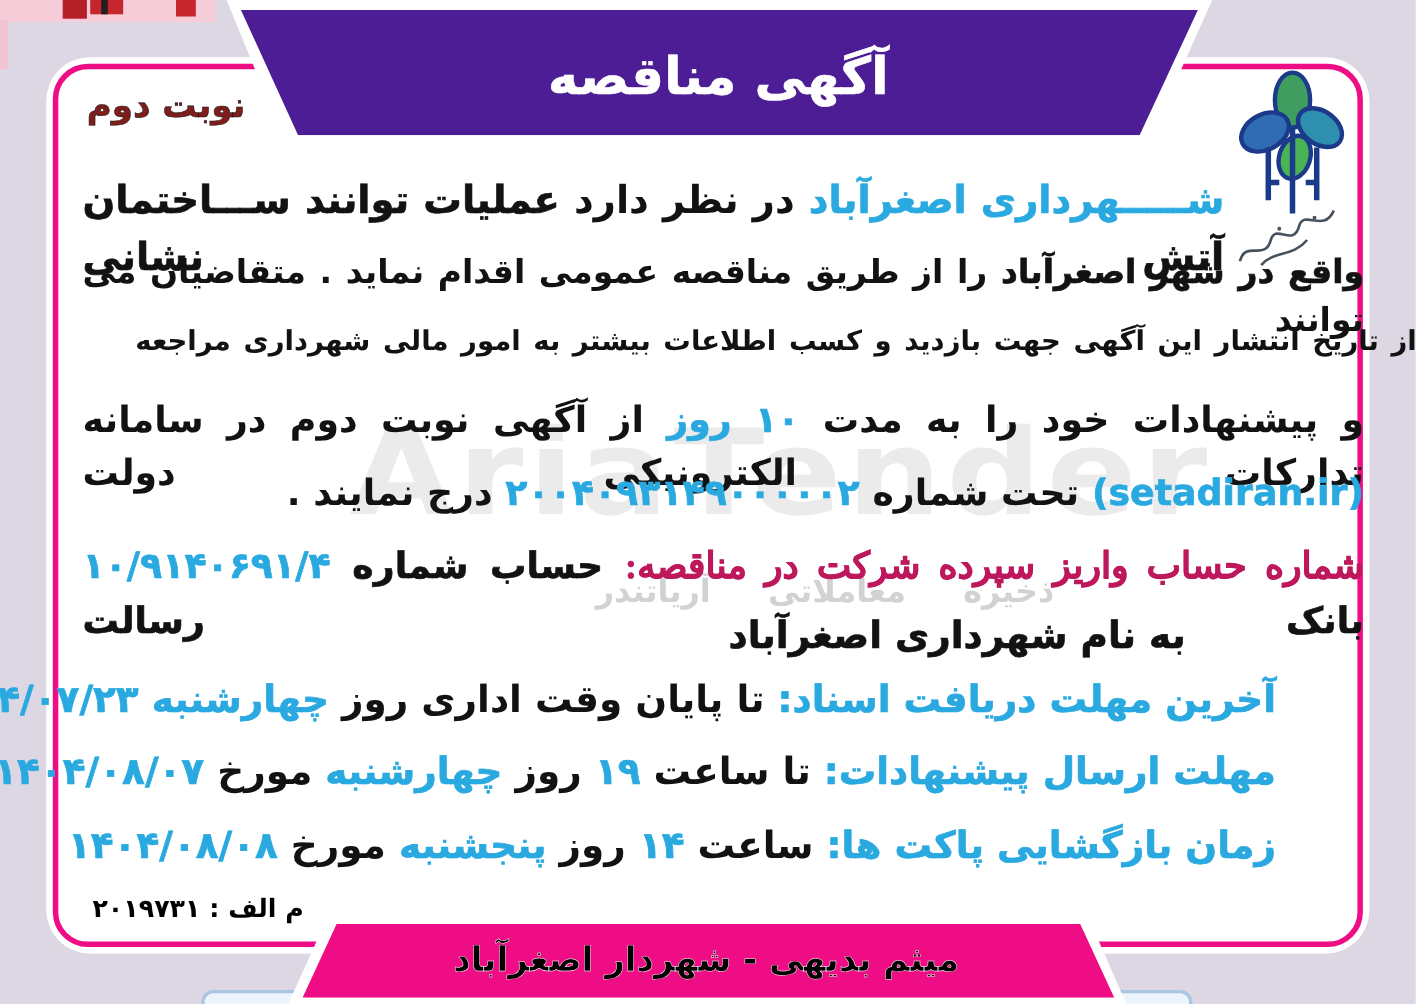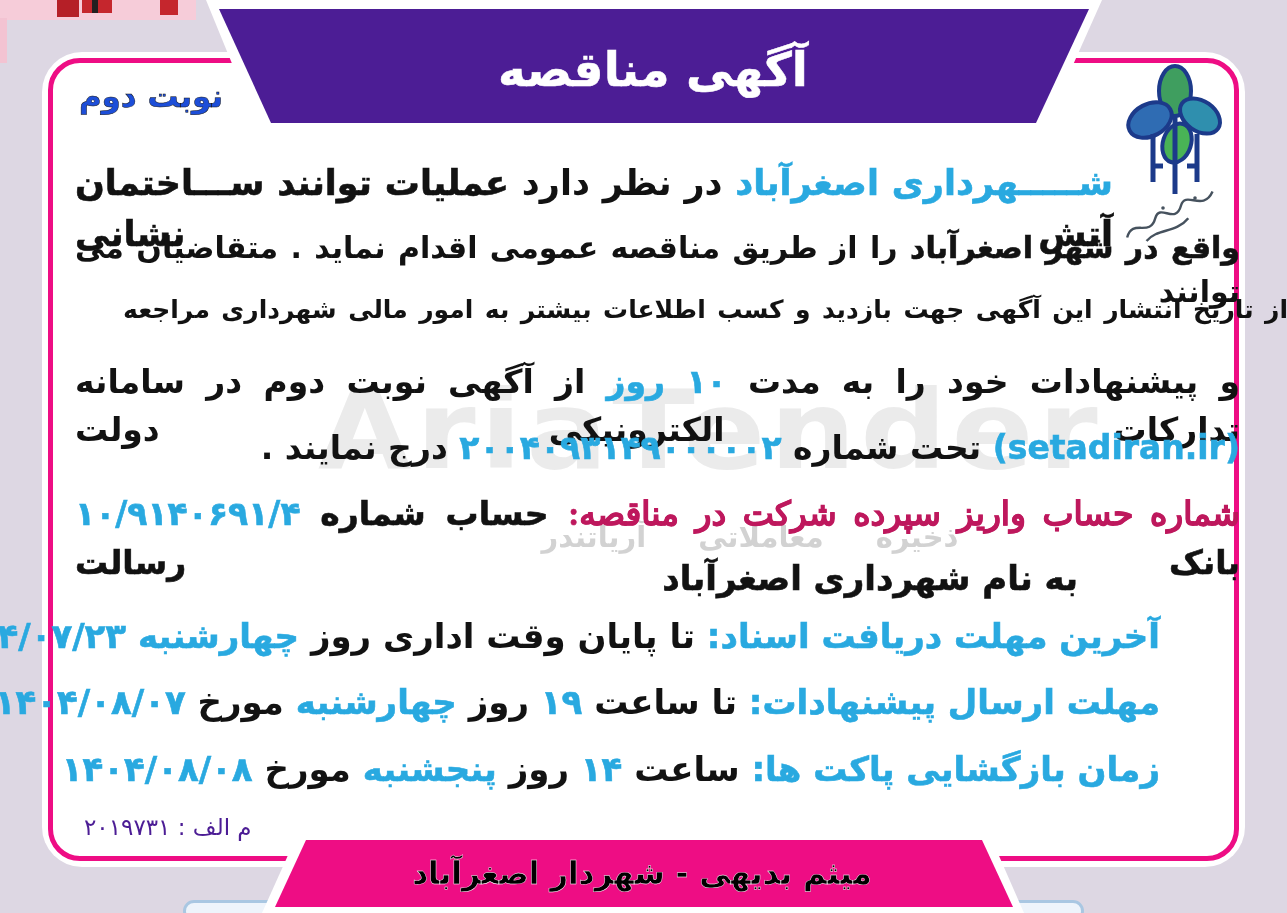--- a/index.html
+++ b/index.html
@@ -54,26 +54,26 @@
   .ln{
     position:absolute;direction:rtl;color:#121212;font-weight:bold;
     font-size:33px;line-height:1.45;white-space:nowrap;z-index:3;
   }
   .just{white-space:normal;text-align:justify;text-align-last:justify;}
   .blue{color:#29a9e0;}
   .pink{color:#be185d;font-family:Liberation Serif, serif;}
   .hv{-webkit-text-stroke:.6px currentColor;}
   .note{
     position:absolute;left:66px;top:78px;width:170px;text-align:center;
-    font-size:31px;font-weight:bold;color:#1d4ed8;direction:rtl;z-index:4;
+    font-size:31px;font-weight:bold;color:#7f1d1d;direction:rtl;z-index:4;
     -webkit-text-stroke:.5px #111;
   }
   .serial{
-    position:absolute;left:84px;top:814px;font-size:23px;font-weight:normal;
-    color:#4c1d95;direction:rtl;z-index:4;
+    position:absolute;left:84px;top:814px;font-size:23px;font-weight:bold;
+    color:#000000;direction:rtl;z-index:4;
   }
   
   .wm-brand{
     position:absolute;left:318px;top:368px;font-size:108px;font-weight:bold;
     color:#dedede;opacity:.6;letter-spacing:4px;z-index:2;transform:scaleX(1.12);
     transform-origin:left top;
   }
   .wm-caption{
     position:absolute;left:280px;top:520px;width:940px;text-align:center;
     font-size:29px;font-weight:bold;color:#d2d2d2;direction:rtl;

